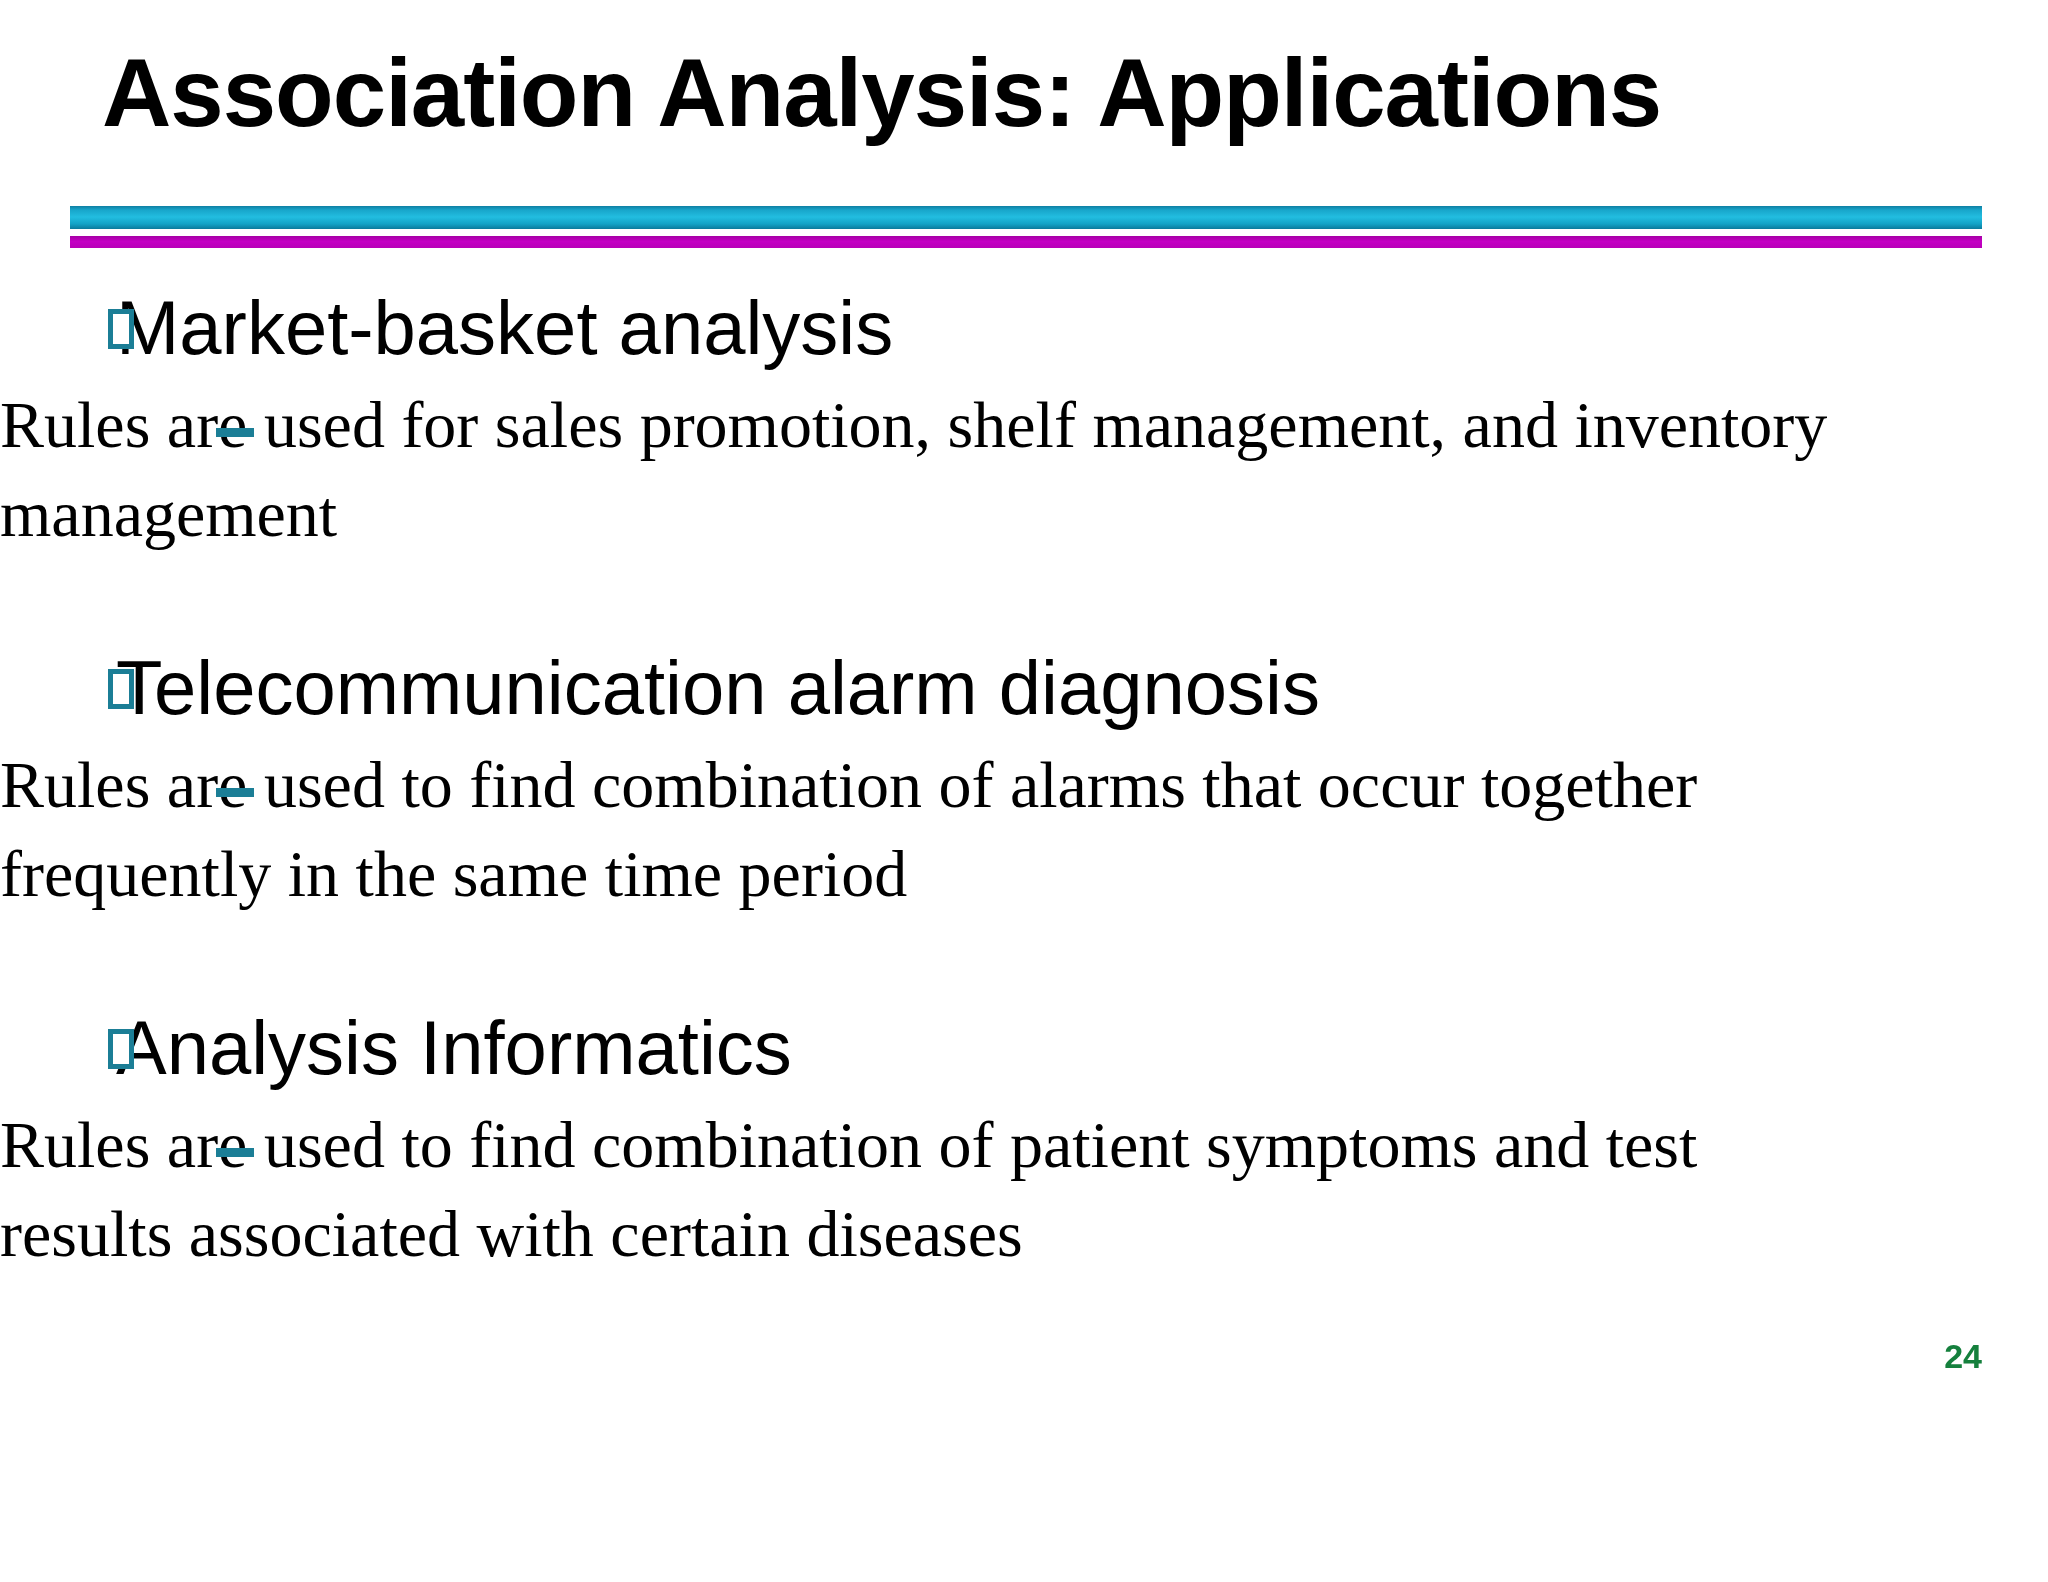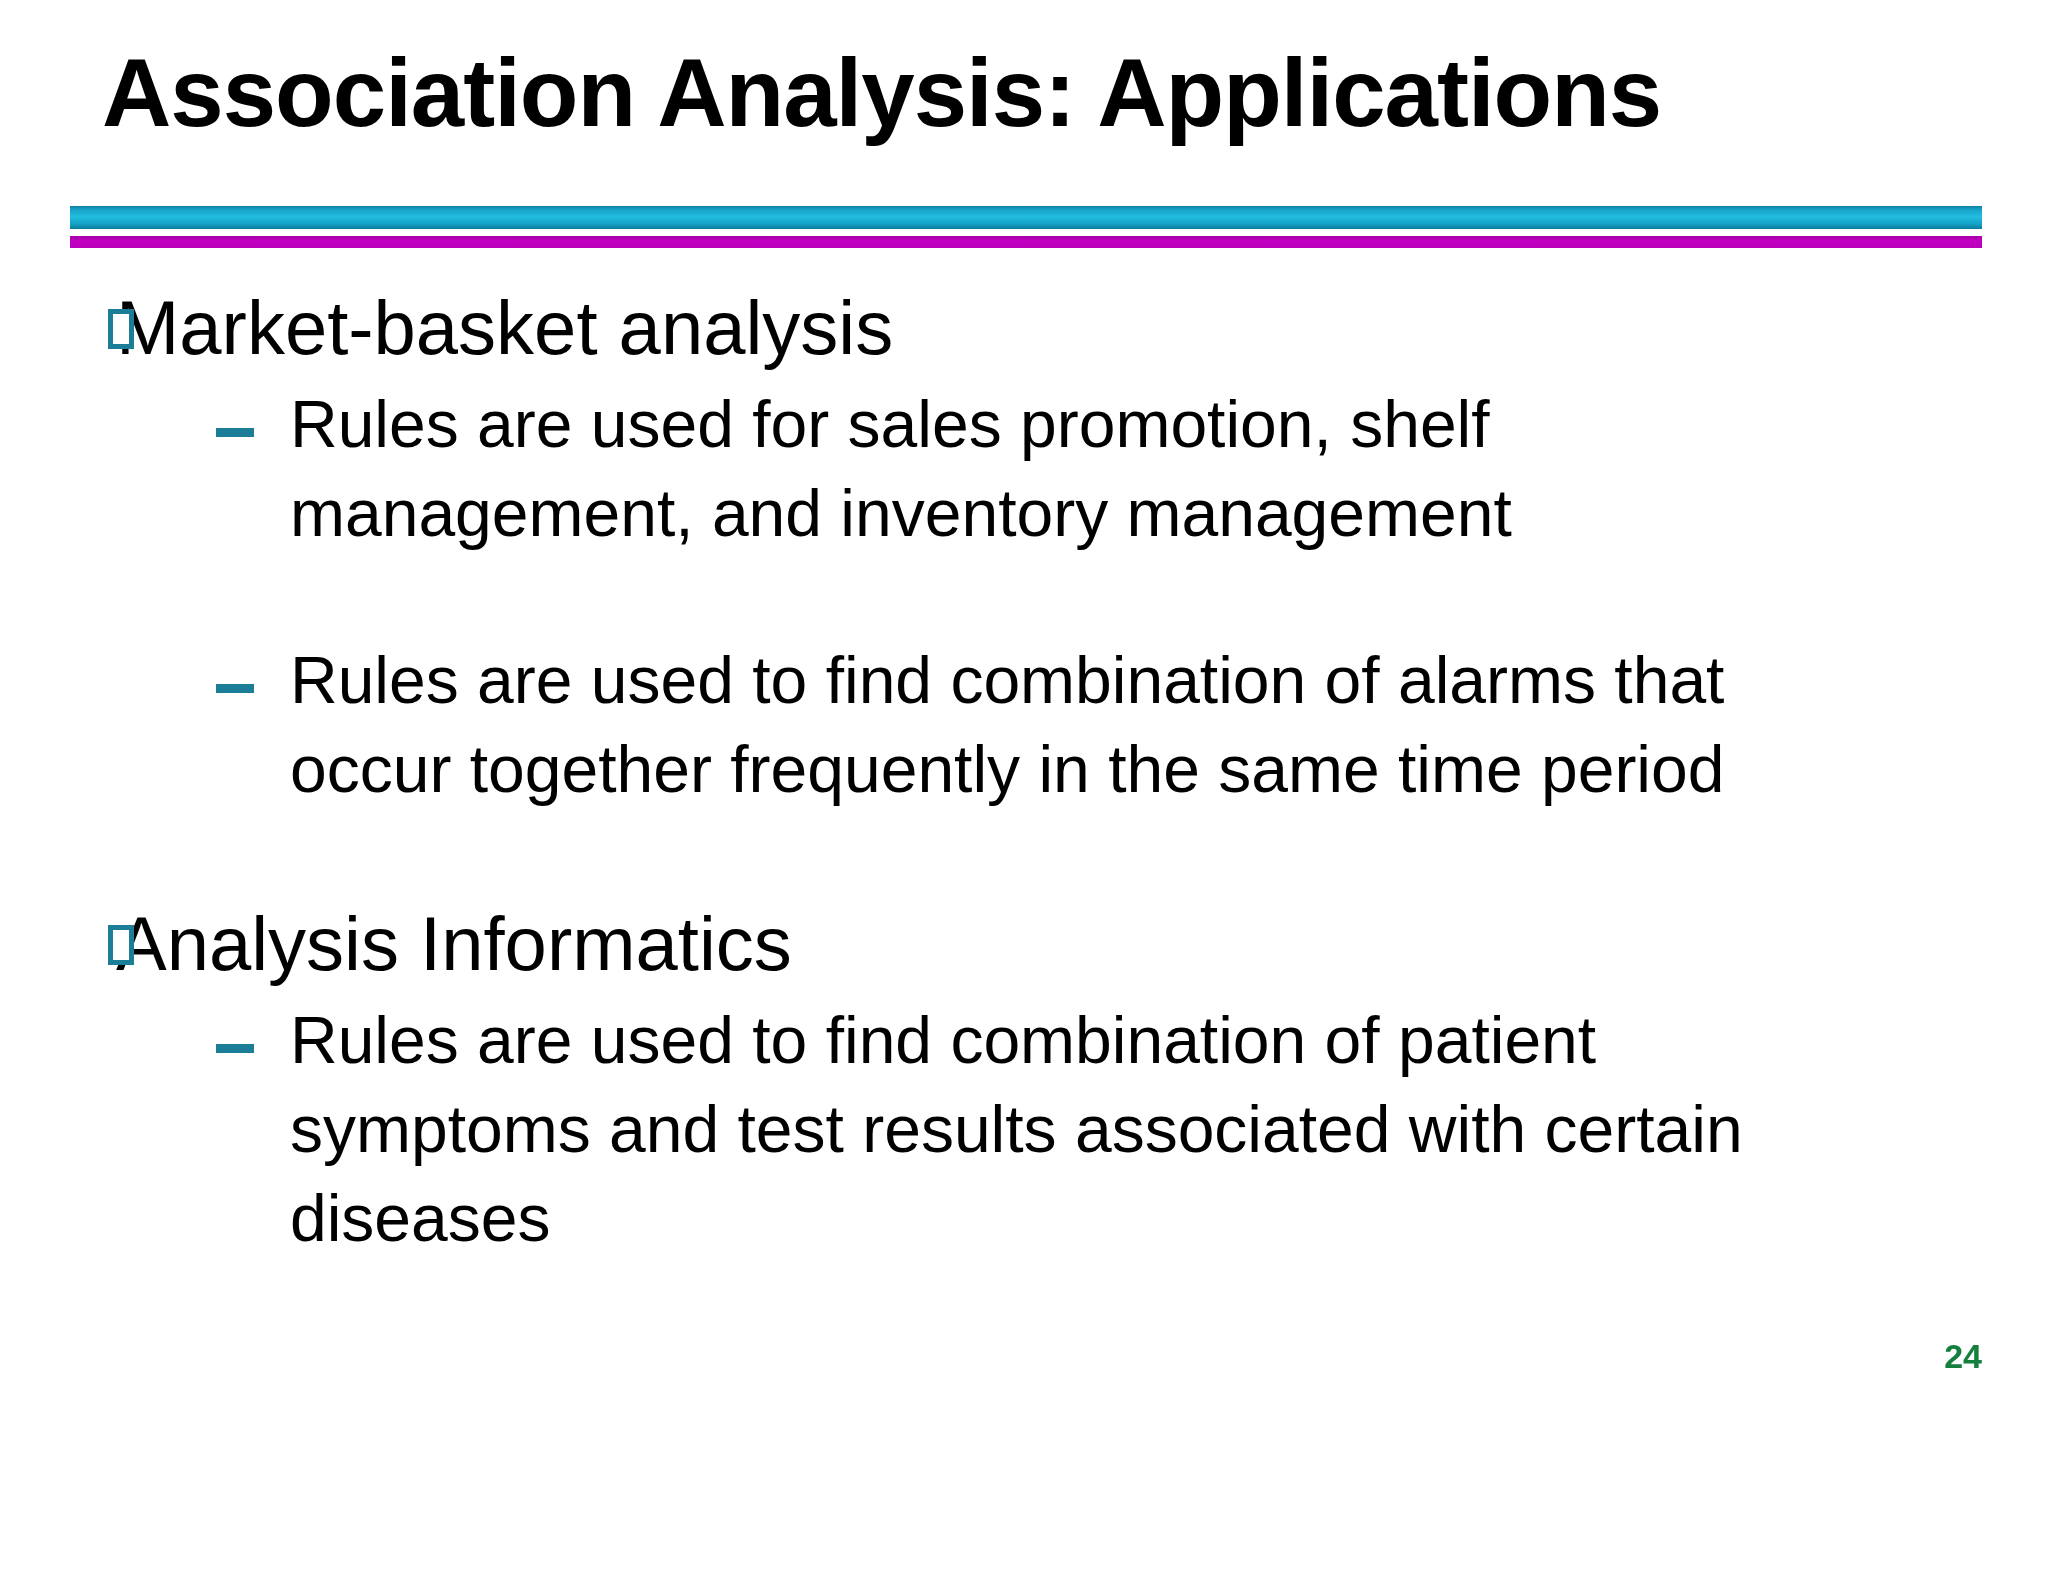--- a/index.html
+++ b/index.html
@@ -88,22 +88,22 @@
   }
   .level1 .l1-text {
     font-size: 76px;
     line-height: 104px;
     color: #000000;
     white-space: nowrap;
   }
 
   .level2 {
     position: relative;
-    padding-left: 290px;
     padding-right: 196px;
+    font-family: Liberation Serif, serif;
   }
   .level2 .marker-dash {
     position: absolute;
     left: 216px;
     top: 48px;
     width: 38px;
     height: 9px;
     background: #1b7e96;
   }
   .level2 .l2-text {
@@ -142,20 +142,24 @@
       <span class="marker-box"></span>
       <span class="l1-text">Market-basket analysis</span>
     </div>
     <div class="level2">
       <span class="marker-dash"></span>
       <span class="l2-text">Rules are used for sales promotion, shelf management, and inventory management</span>
     </div>
 
     <div class="spacer-md"></div>
 
+    <div class="level1">
+      <span class="marker-box"></span>
+      <span class="l1-text">Telecommunication alarm diagnosis</span>
+    </div>
     <div class="level2">
       <span class="marker-dash"></span>
       <span class="l2-text">Rules are used to find combination of alarms that occur together frequently in the same time period</span>
     </div>
 
     <div class="spacer-md"></div>
 
     <div class="level1">
       <span class="marker-box"></span>
       <span class="l1-text">Analysis Informatics</span>

